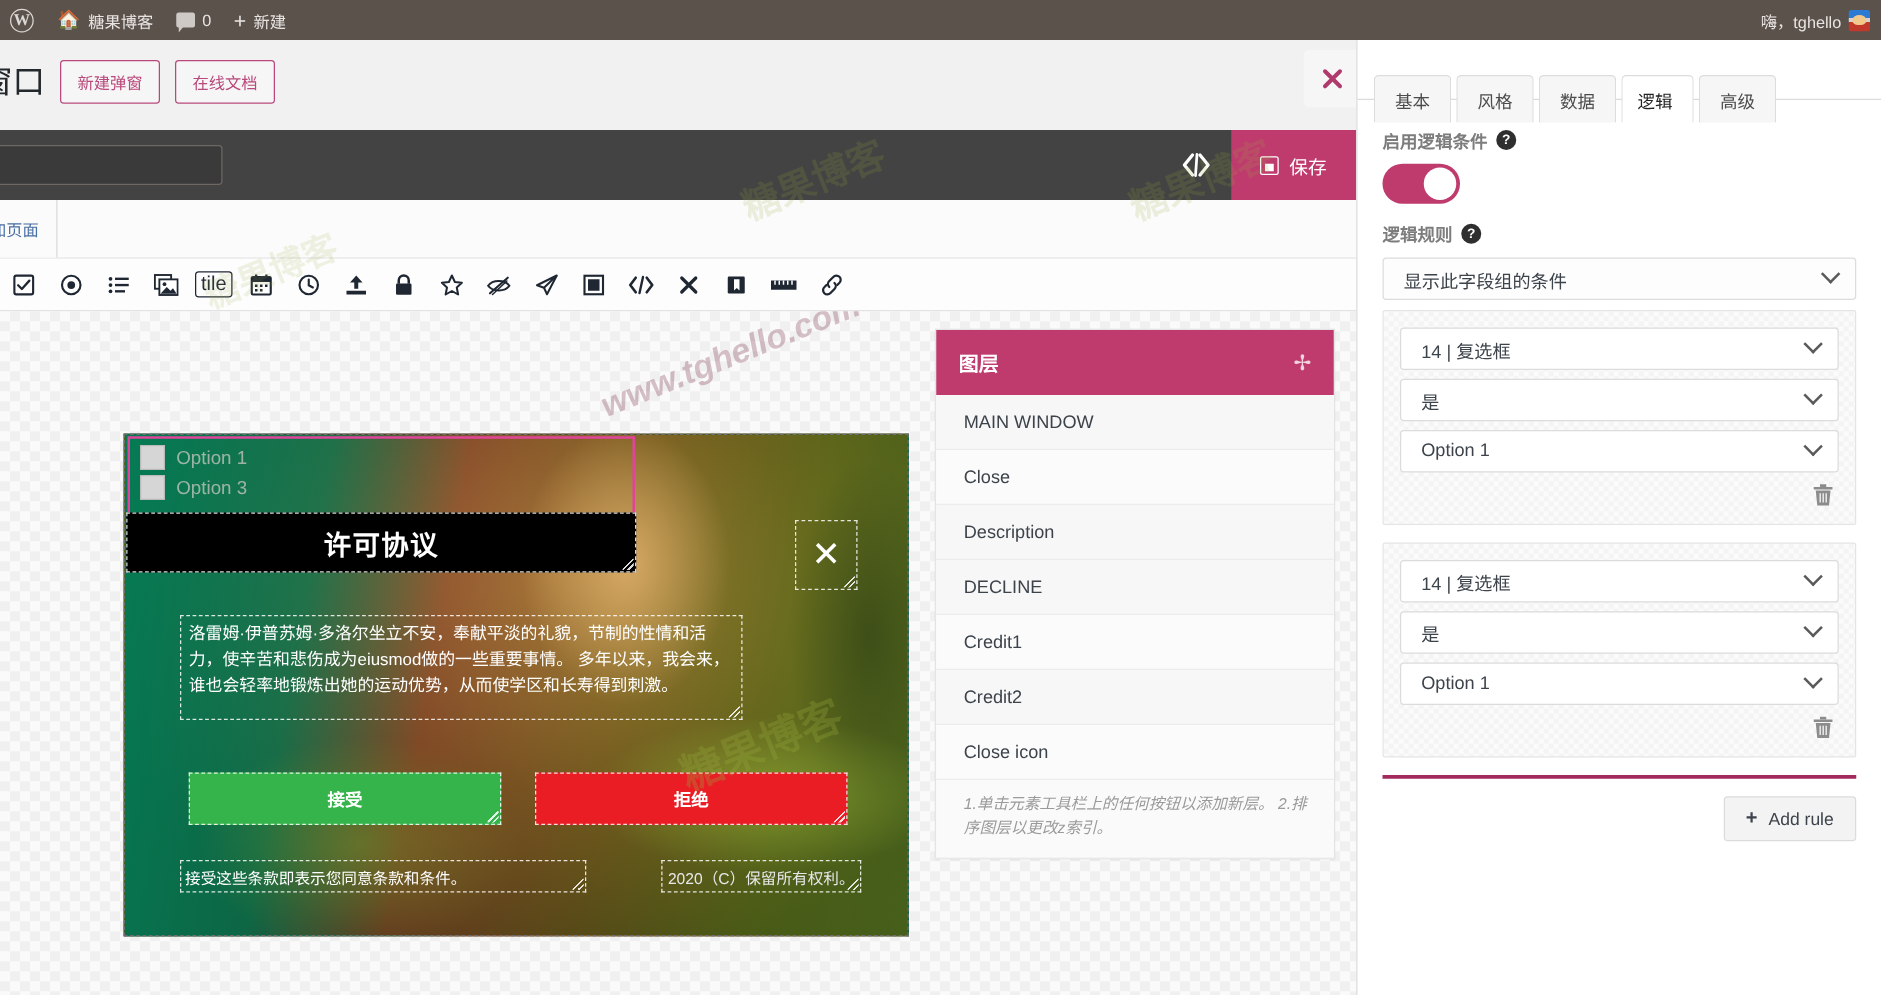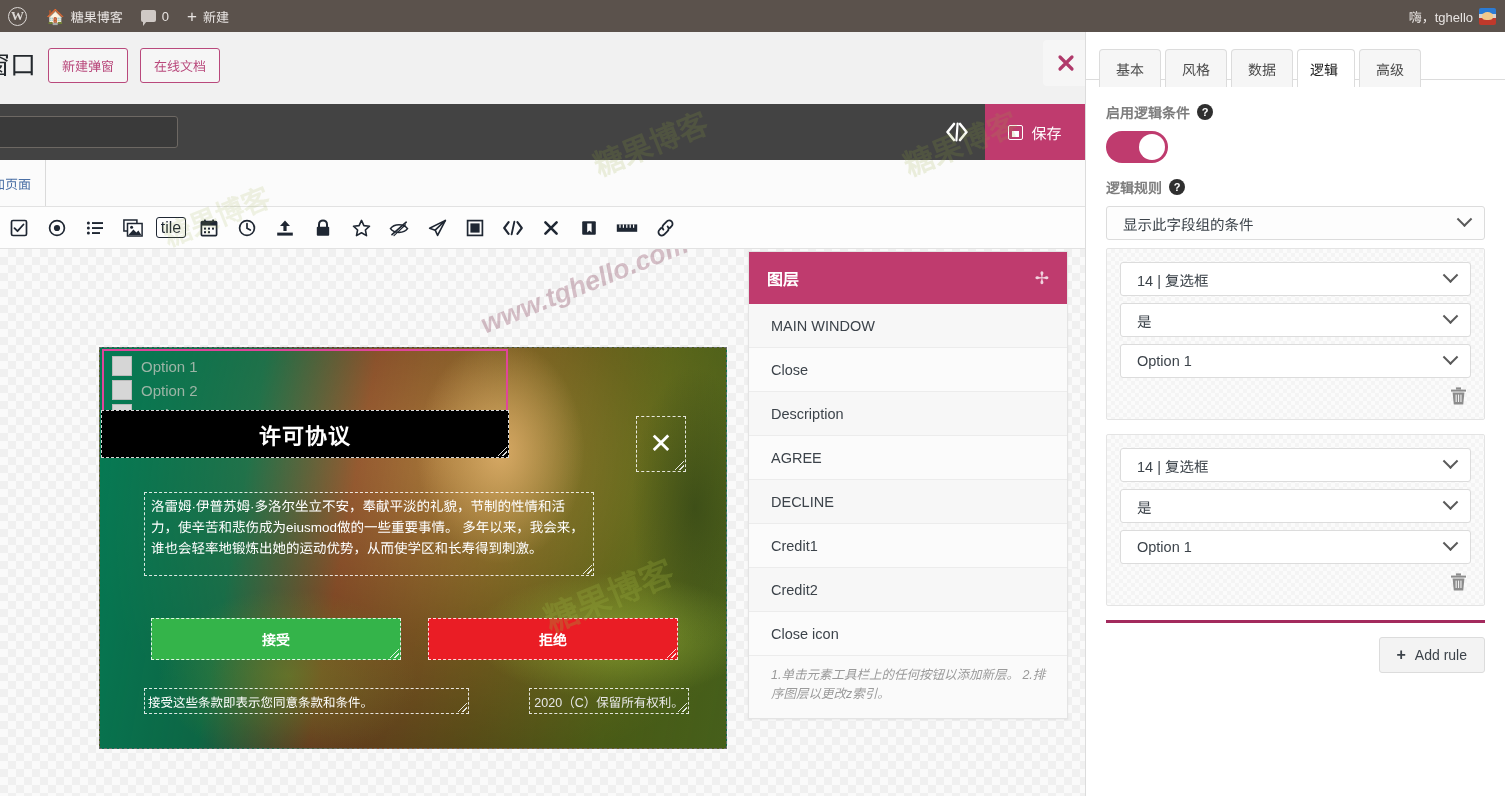--- a/index.html
+++ b/index.html
@@ -293,21 +293,21 @@
   }
   .credit2 {
     position: absolute; left: 429px; top: 340px;
     width: 160px; height: 26px;
     display: flex; align-items: center; justify-content: center;
     color: #e7e7e7; font-size: 12.5px;
   }
 
   
   .layers-panel {
-    position: absolute; left: 748px; top: 2px;
+    position: absolute; left: 748px; top: 14px;
     width: 320px;
     background: #fafafa;
     border: 1px solid #e4e4e4;
     box-shadow: 0 1px 2px rgba(0,0,0,.06);
   }
   .layers-head {
     height: 52px; background: #bf3b6e;
     display: flex; align-items: center; justify-content: space-between;
     padding: 0 18px;
     cursor: move;
@@ -345,21 +345,21 @@
     display: flex; align-items: flex-end; gap: 4px;
   }
   .rp-tab {
     padding: 9px 16px 8px;
     font-size: 14px; color: #4c4c4c;
     background: #f6f6f6;
     border: 1px solid #dcdcdc;
     border-bottom: none;
     border-radius: 4px 4px 0 0;
     cursor: pointer;
-    position: relative; top: 7px;
+    position: relative; top: 18px;
   }
   .rp-tab.active { background: #fff; color: #222; z-index: 2; padding-left: 12px; }
   .rp-tab-underline {
     position: absolute; top: 47px; left: 0; right: 0;
     height: 1px; background: #dcdcdc;
   }
   .rp-body { position: absolute; top: 56px; left: 0; right: 0; bottom: 0; padding: 0 20px; overflow: hidden; }
 
   .field-label {
     display: flex; align-items: center; gap: 7px;
@@ -628,24 +628,20 @@
     <div class="popup">
       <div class="popup-bgimg"></div>
 
       <div style="position:absolute;left:4px;top:2px;width:404px;height:66px;padding:6px 0 0 8px;overflow:hidden;">
         <div class="opt-row">
           <span class="opt-box"></span>
           <span class="opt-label">Option 1</span>
         </div>
         <div class="opt-row">
           <span class="opt-box"></span>
-          <span class="opt-label">Option 2</span>
-        </div>
-        <div class="opt-row">
-          <span class="opt-box"></span>
           <span class="opt-label">Option 3</span>
         </div>
       </div>
       <div class="layer-sel" style="left:2px;top:1px;width:406px;height:68px;"></div>
 
       <div class="popup-header">
         <span>许可协议</span>
       </div>
       <div class="layer-dash" style="left:1px;top:62px;width:408px;height:48px;"></div>
 
@@ -691,23 +687,20 @@
         <span class="move-icon">✢</span>
       </div>
       <div class="layer-item">
         <span>MAIN WINDOW</span>
       </div>
       <div class="layer-item alt">
         <span>Close</span>
       </div>
       <div class="layer-item">
         <span>Description</span>
-      </div>
-      <div class="layer-item alt">
-        <span>AGREE</span>
       </div>
       <div class="layer-item">
         <span>DECLINE</span>
       </div>
       <div class="layer-item alt">
         <span>Credit1</span>
       </div>
       <div class="layer-item">
         <span>Credit2</span>
       </div>

